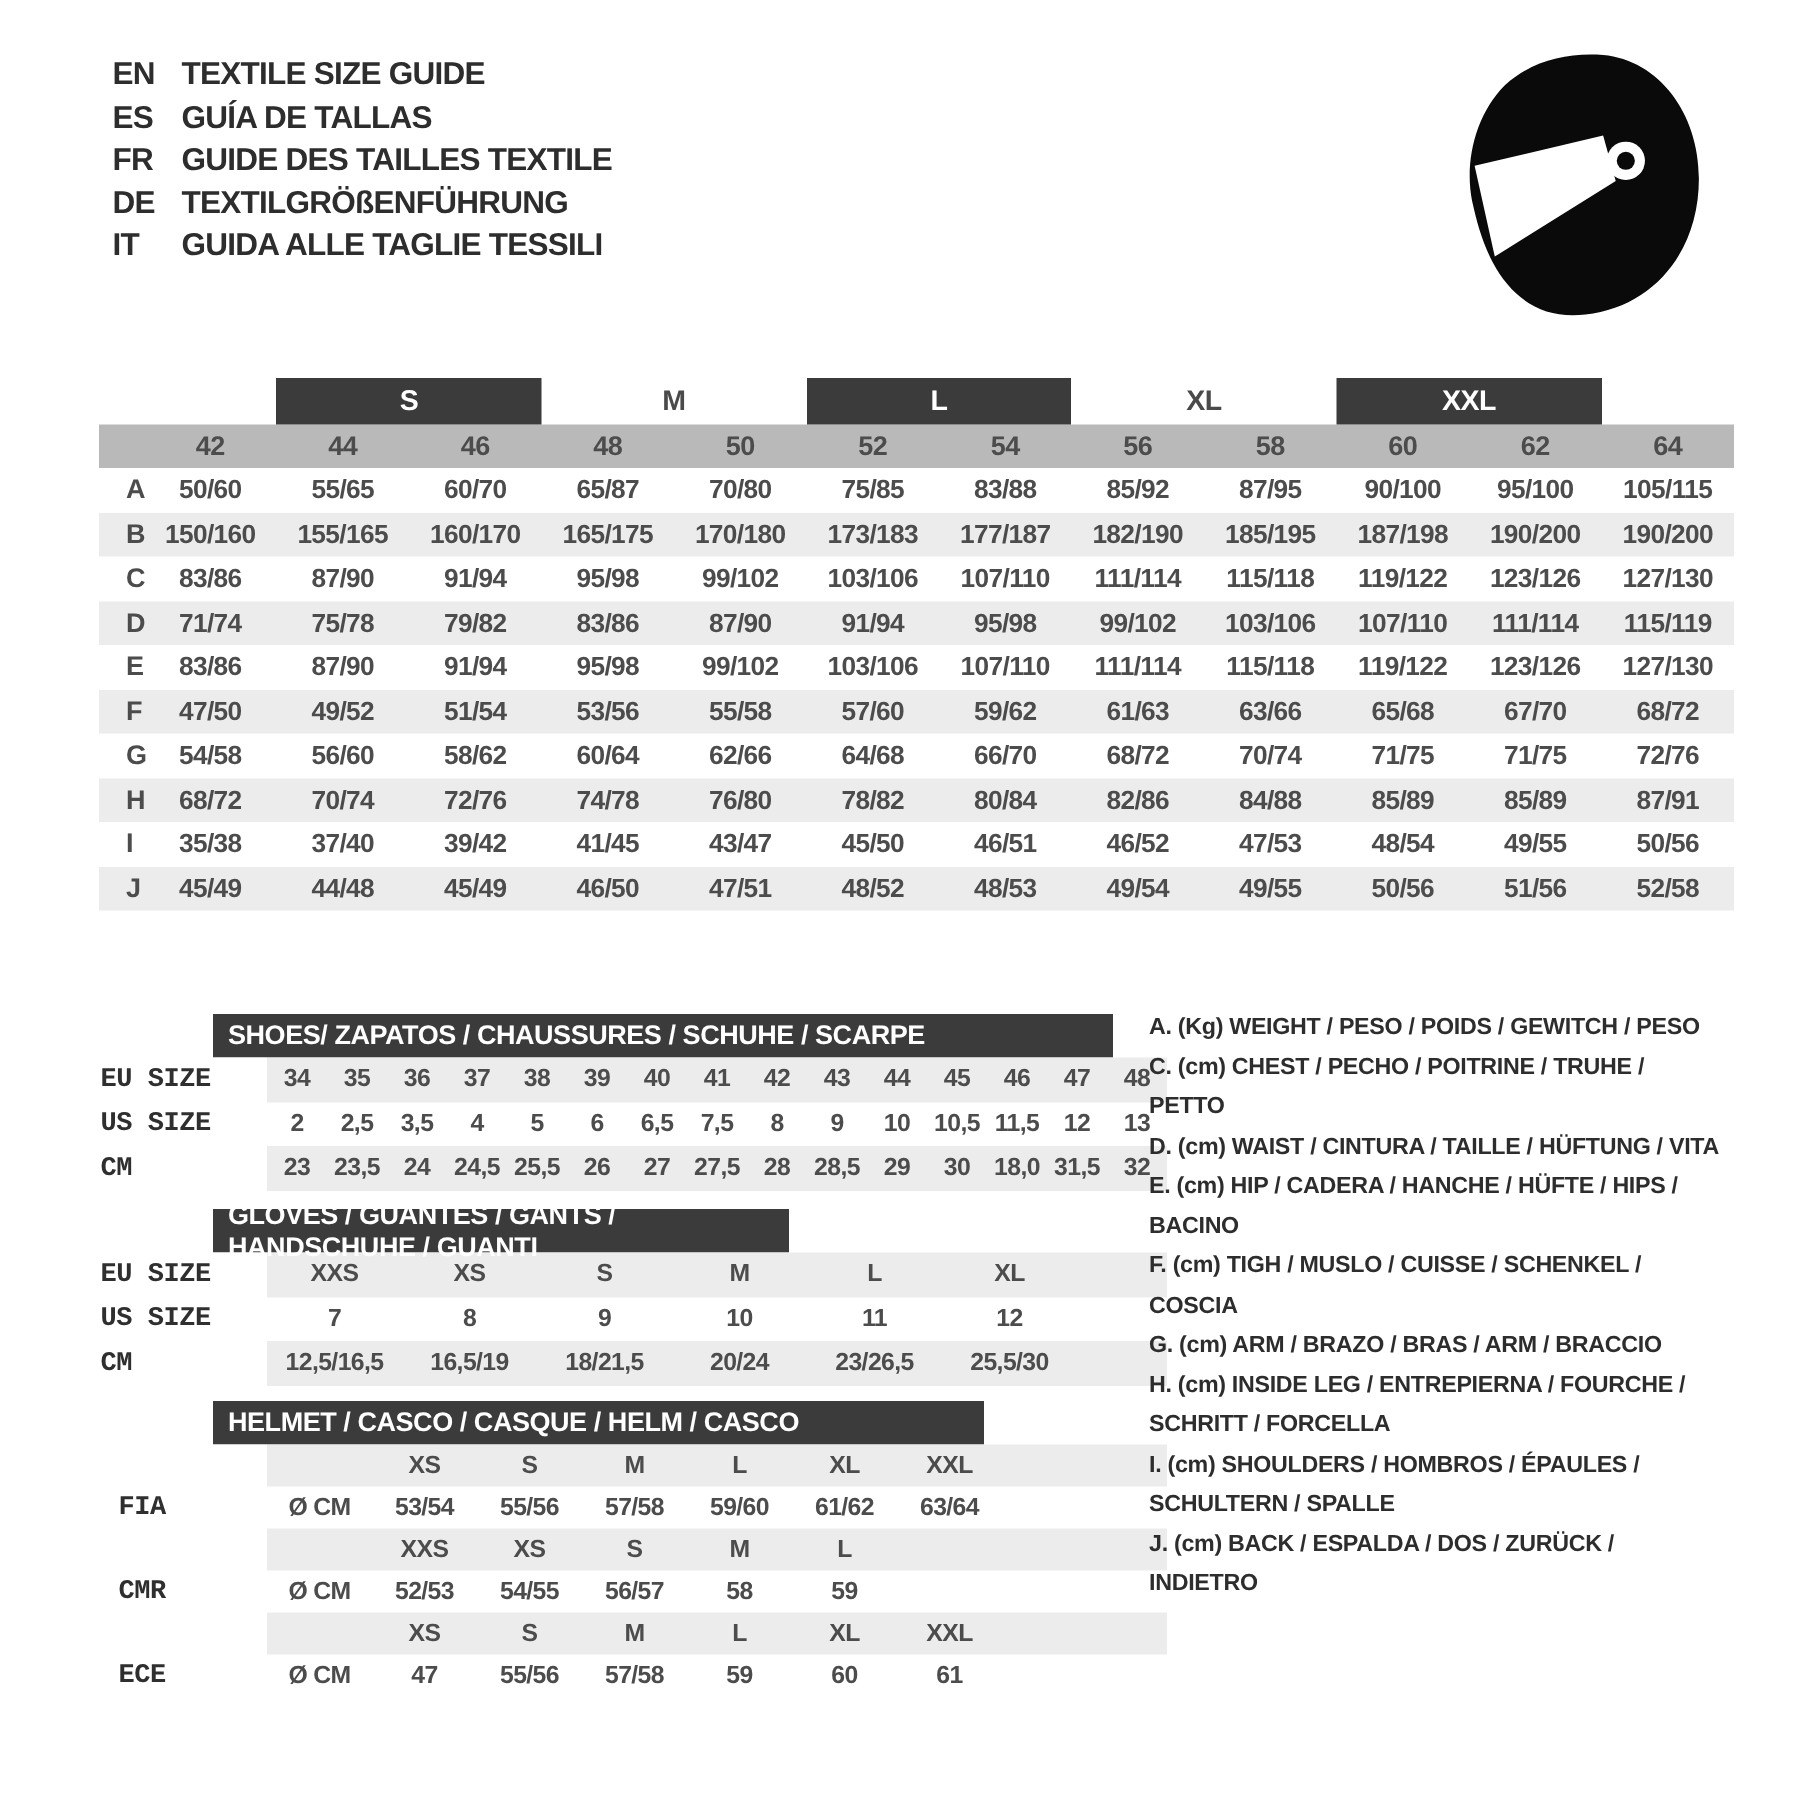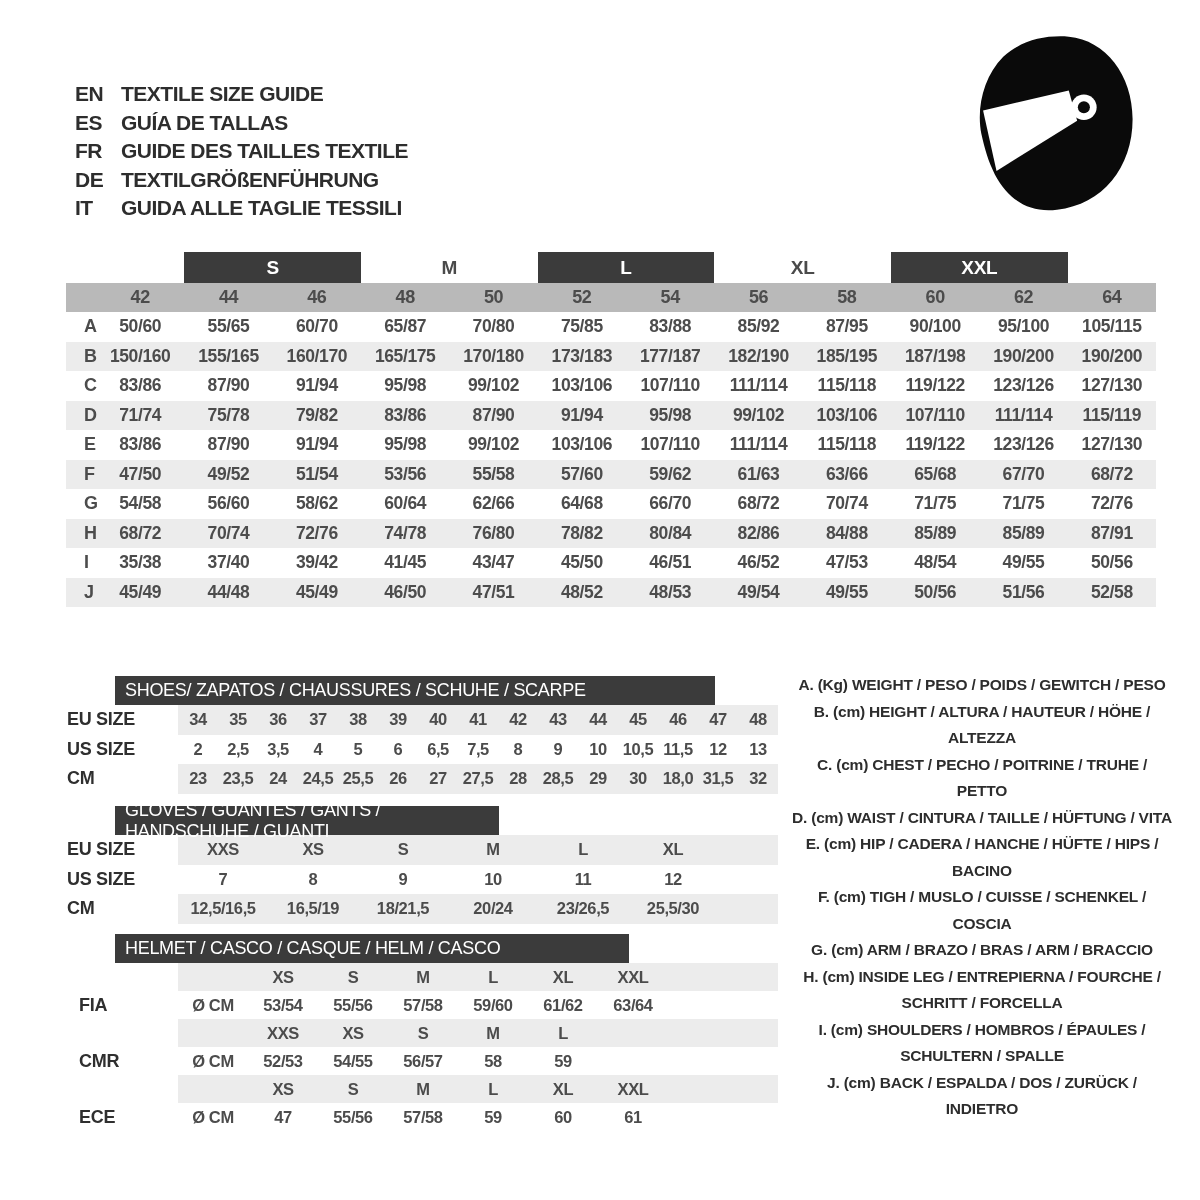--- a/index.html
+++ b/index.html
@@ -1,20 +1,20 @@
 <!DOCTYPE html>
 <html><head>
 <meta charset="utf-8">
 <style>
   html,body{margin:0;padding:0;background:#fff;}
   .canvas{position:relative;width:1200px;height:1200px;background:#ffffff;overflow:hidden;
           font-family:"Liberation Sans",sans-serif;}
 
   
-  .langs{position:absolute;left:75px;top:36px;margin-top:44px;}
+  .langs{position:absolute;left:75px;top:36px;}
   .lang-row{display:flex;height:28.5px;align-items:center;}
   .lang-code{width:46px;font-size:21px;font-weight:bold;color:#2d2d2d;letter-spacing:-0.5px;}
   .lang-title{font-size:21px;font-weight:bold;color:#2d2d2d;letter-spacing:-0.5px;}
 
   
   .helmet-svg{position:absolute;left:973px;top:33px;width:168px;height:182px;}
 
   
   .main-table{position:absolute;left:66px;top:252px;width:1090px;}
   .mrow{display:grid;grid-template-columns:30px repeat(12,1fr);}
@@ -27,37 +27,37 @@
   .data-row{height:29.5px;}
   .data-row.banded{background:#ececec;}
   .letter-cell{display:flex;align-items:center;padding-left:18px;font-size:18px;font-weight:bold;color:#4c4c4c;}
   .val-cell{display:flex;align-items:center;justify-content:center;font-size:17.5px;font-weight:bold;color:#4c4c4c;letter-spacing:-0.4px;}
 
   
   .block{position:absolute;left:65px;width:713px;}
   #shoesBlock{top:676px;}
   #glovesBlock{top:806px;}
   #helmetBlock{top:934px;}
-  .block-title{height:29px;margin-left:50px;background:#3b3b3b;color:#ffffff;display:flex;align-items:center;
-               padding-left:10px;font-size:18px;font-weight:normal;letter-spacing:-0.3px;box-sizing:border-box;}
+  .block-title{height:29px;margin-left:77px;background:#3b3b3b;color:#ffffff;display:flex;align-items:center;
+               padding-left:10px;font-size:18px;font-weight:bold;letter-spacing:-0.3px;box-sizing:border-box;}
   #shoesBlock .block-title{width:600px;}
   #glovesBlock .block-title{width:384px;}
   #helmetBlock .block-title{width:514px;}
   .srow{display:grid;height:29.5px;}
   #helmetBlock .srow{height:28px;}
   .shoes-grid{grid-template-columns:113px repeat(15,40px);}
   .gloves-grid{grid-template-columns:113px repeat(6,90px) 1fr;}
   .helmet-grid{grid-template-columns:113px 70px repeat(6,70px) 1fr;}
   .srow.banded{background:linear-gradient(to right,#ffffff 113px,#ececec 113px);}
-  .row-label{display:flex;align-items:center;font-size:18px;font-weight:bold;color:#2f2f2f;padding-left:2px;letter-spacing:-0.3px;}
+  .row-label{display:flex;align-items:center;font-size:18px;font-weight:bold;color:#2f2f2f;padding-left:2px;letter-spacing:-0.3px;font-family:Liberation Mono, monospace;}
   .helmet-grid .row-label{padding-left:14px;}
   .cell{display:flex;align-items:center;justify-content:center;font-size:16.5px;font-weight:bold;color:#4c4c4c;letter-spacing:-0.4px;}
 
   
-  .legend{position:absolute;left:792px;top:672px;width:380px;text-align:center;}
+  .legend{position:absolute;left:766px;top:672px;width:380px;}
   .legend-item{font-size:15.5px;font-weight:bold;color:#2d2d2d;line-height:26.5px;letter-spacing:-0.2px;}
 </style>
 </head>
 <body>
 
 <div class="canvas">
 
   <div class="langs" id="langs">
       <div class="lang-row">
         <div class="lang-code">EN</div>
@@ -415,21 +415,20 @@
           <div class="cell">57/58</div>
           <div class="cell">59</div>
           <div class="cell">60</div>
           <div class="cell">61</div>
         </div>
       </div>
   </div>
 
   <div class="legend" id="legend">
       <div class="legend-item">A. (Kg) WEIGHT / PESO / POIDS / GEWITCH / PESO</div>
-      <div class="legend-item">B. (cm) HEIGHT / ALTURA / HAUTEUR / HÖHE / ALTEZZA</div>
       <div class="legend-item">C. (cm) CHEST / PECHO / POITRINE / TRUHE / PETTO</div>
       <div class="legend-item">D. (cm) WAIST / CINTURA / TAILLE / HÜFTUNG / VITA</div>
       <div class="legend-item">E. (cm) HIP / CADERA / HANCHE / HÜFTE / HIPS / BACINO</div>
       <div class="legend-item">F. (cm) TIGH / MUSLO / CUISSE / SCHENKEL / COSCIA</div>
       <div class="legend-item">G. (cm) ARM / BRAZO / BRAS / ARM / BRACCIO</div>
       <div class="legend-item">H. (cm) INSIDE LEG / ENTREPIERNA / FOURCHE / SCHRITT / FORCELLA</div>
       <div class="legend-item">I. (cm) SHOULDERS / HOMBROS / ÉPAULES / SCHULTERN / SPALLE</div>
       <div class="legend-item">J. (cm) BACK / ESPALDA / DOS / ZURÜCK / INDIETRO</div>
     </div>
 

